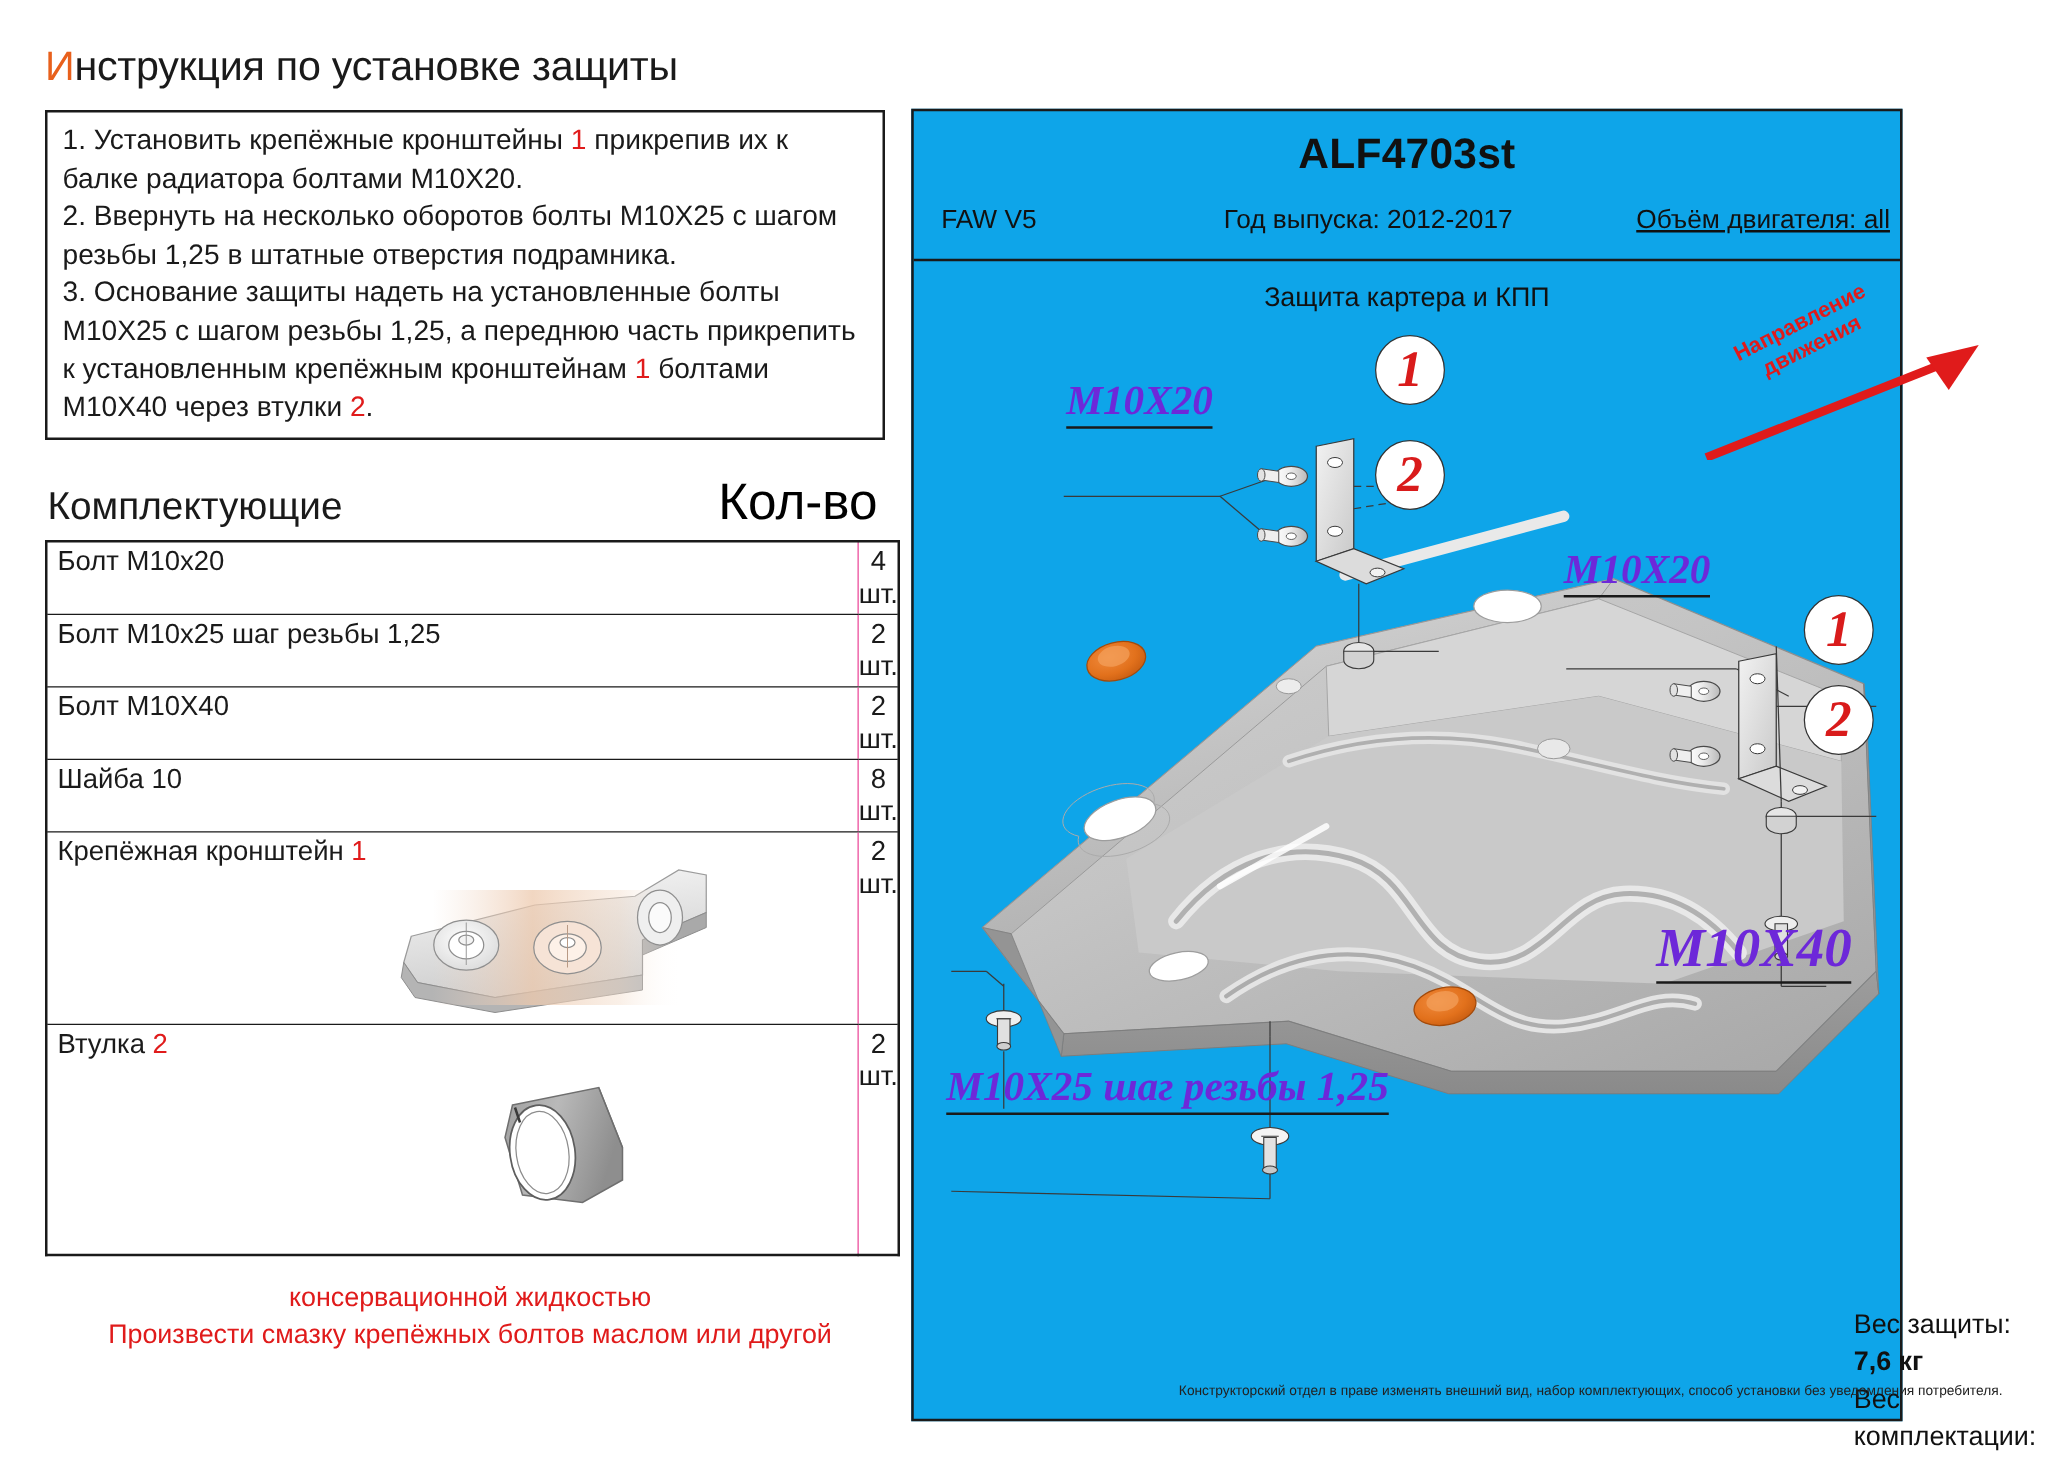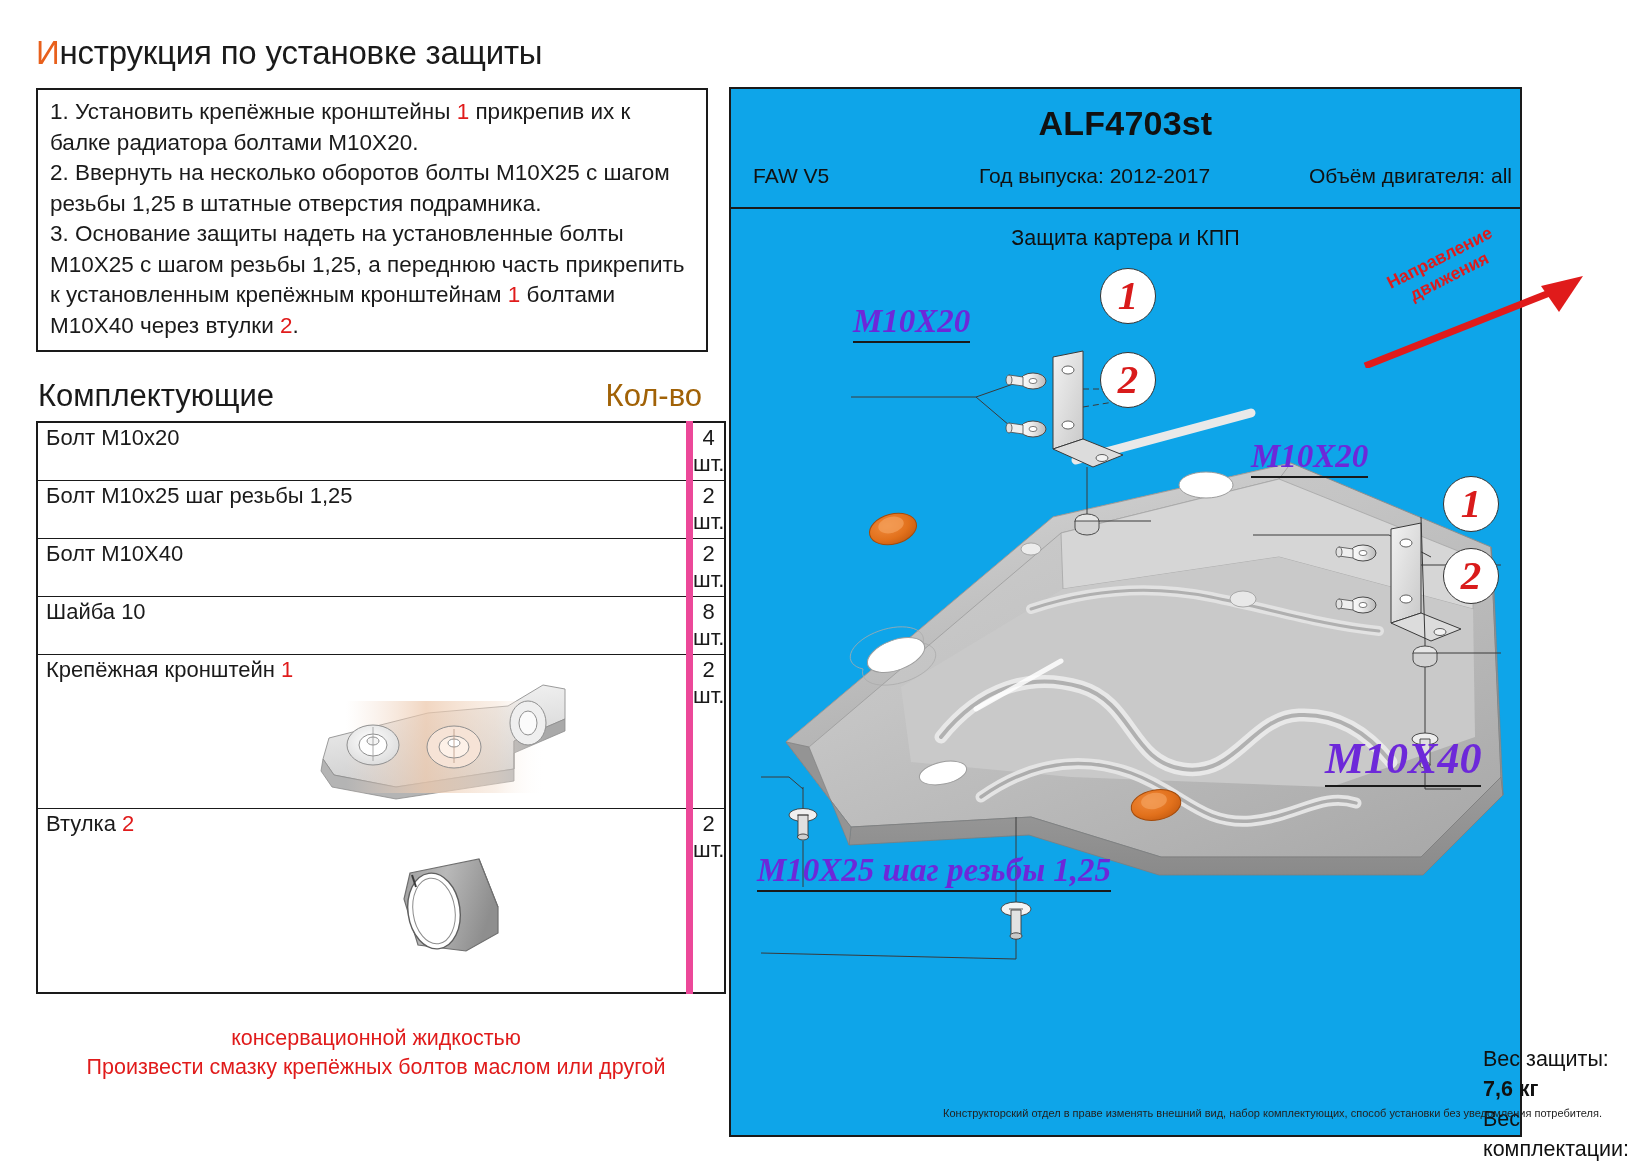--- a/index.html
+++ b/index.html
@@ -47,41 +47,41 @@
   
   #components-head {
     margin-top: 26px;
     display: flex;
     justify-content: space-between;
     align-items: baseline;
     width: 672px;
     padding: 0 6px 0 2px;
   }
   #components-head .h-left { font-size: 31px; color:#1a1a1a; }
-  #components-head .h-right { font-size: 31px; color:#a16207;text-align:center; }
+  #components-head .h-right { font-size: 41px; color:#000000;text-align:center; }
 
   #components-table {
     margin-top: 7px;
     width: 672px;
     border: 2px solid #1a1a1a;
     border-collapse: collapse;
   }
   #components-table tr { }
   #components-table td {
     border: 1px solid #1a1a1a;
     border-left: none; border-right: none;
     font-size: 22px;
     color: #1a1a1a;
     padding: 2px 0 3px 8px;
     vertical-align: top;
   }
   #components-table td.qty {
     text-align: center;
     width: 128px;
-    border-left: 7px solid #ec4899;
+    border-left: 1px solid #ec4899;
     padding-left: 0;
   }
   #components-table tr:first-child td { border-top: none; }
   .part-cell { position: relative; }
   .part-figure { position: relative; width:100%; }
 
   
   .fig-bracket { height: 122px; }
   .fig-bushing { height: 152px; }
 
@@ -119,21 +119,21 @@
   }
   #header-meta {
     position: absolute;
     left: 0; right: 0; top: 75px;
     display: flex;
     font-size: 21px;
     color: #111;
   }
   #header-meta .m1 { width: 248px; padding-left: 22px; }
   #header-meta .m2 { width: 330px; }
-  #header-meta .m3 { flex: 1; text-align: left; }
+  #header-meta .m3 { flex: 1; text-align: left; text-decoration: underline; }
 
   #panel-subtitle {
     text-align: center;
     font-size: 21.5px;
     color: #111;
     padding-top: 17px;
   }
 
   
   #drawing {

